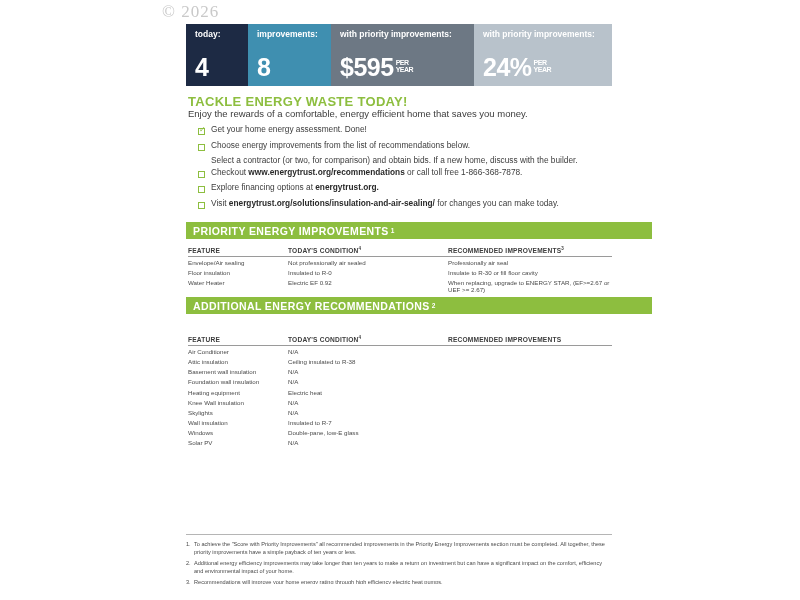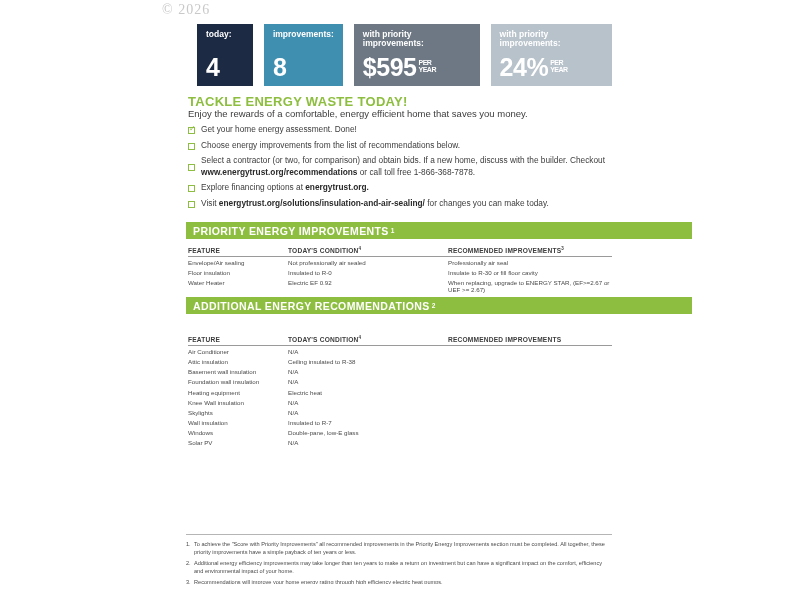--- a/index.html
+++ b/index.html
@@ -12,41 +12,40 @@
     overflow: hidden;
   }
   .page {
     position: relative;
     width: 800px; height: 600px;
     background: #ffffff;
   }
   .watermark {
     position: absolute;
     top: 2px; left: 162px;
-    font-size: 14px;
+    font-size: 17px;
     color: #c9c9c9;
     letter-spacing: 1px;
     font-family: "Liberation Serif", serif;
   }
 
   
   .score-row {
     position: absolute;
     top: 24px; left: 186px;
     display: flex;
     align-items: stretch;
     width: 426px;
     height: 62px;
   }
   .score-box {
     display: flex;
     flex-direction: column;
     justify-content: space-between;
     padding: 6px 9px 6px 9px;
-    margin-left: 11px;
   }
   .score-box .label {
     font-size: 8.5px;
     color: #ffffff;
     font-weight: bold;
     line-height: 1.1;
   }
   .score-box .value {
     font-size: 25px;
     font-weight: bold;
@@ -85,25 +84,26 @@
     font-weight: normal;
     color: #3c3c3c;
   }
   .check-list {
     position: absolute;
     top: 124px; left: 188px;
     width: 425px;
   }
   .check-item {
     display: flex;
-    align-items: center;
+    align-items: flex-end;
     margin-bottom: 4.5px;
     font-size: 8.3px;
     color: #3c3c3c;
     line-height: 1.35;
+    margin-left: 10px;
   }
   .cbox {
     flex: 0 0 auto;
     width: 7px; height: 7px;
     border: 1px solid #8dbe3f;
     margin-right: 6px;
     margin-top: 1.5px;
     position: relative;
     background: #fff;
   }
@@ -115,21 +115,21 @@
     color: #8dbe3f;
     line-height: 1;
   }
   .check-text b { font-weight: normal; }
   .check-text .lnk { font-weight: bold; color: #2a2a2a; }
 
   
   .section-header {
     position: absolute;
     left: 186px;
-    width: 506px;
+    width: 466px;
     height: 17px;
     background: #8dbe3f;
     color: #ffffff;
     font-size: 10.5px;
     font-weight: bold;
     letter-spacing: 0.4px;
     display: flex;
     align-items: center;
     padding-left: 7px;
   }

